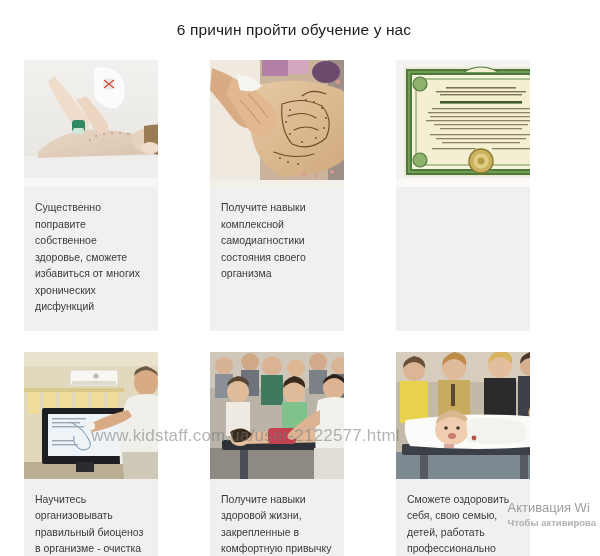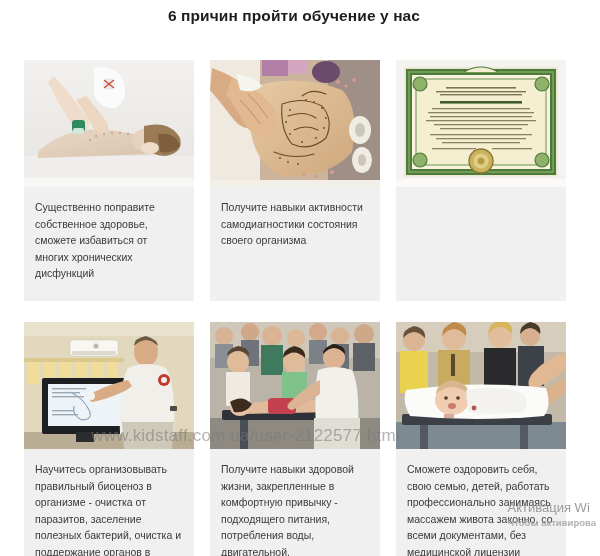--- a/index.html
+++ b/index.html
@@ -17,40 +17,40 @@
   .page {
     position: relative;
     width: 600px;
     height: 556px;
     overflow: hidden;
     background: #ffffff;
   }
   .page-title {
     text-align: center;
     font-size: 15.5px;
-    font-weight: 700;
+    font-weight: 400;
     color: #1d1d1d;
     letter-spacing: 0.1px;
-    margin: 0;
+    margin: 14px;
     padding: 5px 12px 0 0;
     line-height: 22px;
   }
   .grid {
     position: absolute;
     top: 60px;
     left: 24px;
     width: 556px;
     display: grid;
     grid-template-columns: 170px 170px 170px;
     column-gap: 16px;
     row-gap: 21px;
   }
   .card {
     background: #f0f0f0;
-    width: 170px;
+    width: 134px;
     display: flex;
     flex-direction: column;
     overflow: hidden;
   }
   .card-figure {
     width: 170px;
     height: 127px;
     overflow: hidden;
     position: relative;
     background: #dcdcd6;
@@ -230,21 +230,21 @@
               <circle cx="136" cy="26" r="1.6"></circle>
             <circle cx="144" cy="20" r="1.8"></circle>
               <circle cx="122" cy="112" r="2"></circle>
             <circle cx="106" cy="116" r="1.6"></circle>
               <circle cx="94" cy="114" r="1.8"></circle>
           </g>
           <rect x="0" y="120" width="170" height="7" fill="#f2efe9"></rect>
         </svg>
       </div>
       <div class="card-body">
-        <p class="card-text">Получите навыки активности самодиагностики состояния своего организма</p>
+        <p class="card-text">Получите навыки комплексной самодиагностики состояния своего организма</p>
       </div>
     </div>
 
     <div class="card row-1">
       <div class="card-figure">
         <svg viewBox="0 0 170 127" preserveAspectRatio="none" aria-hidden="true">
           <rect x="0" y="0" width="170" height="127" fill="#f4f3f0"></rect>
 
           <rect x="9" y="8" width="152" height="108" fill="#f7f3dc" stroke="#cfcbb0" stroke-width="0.5"></rect>
 

